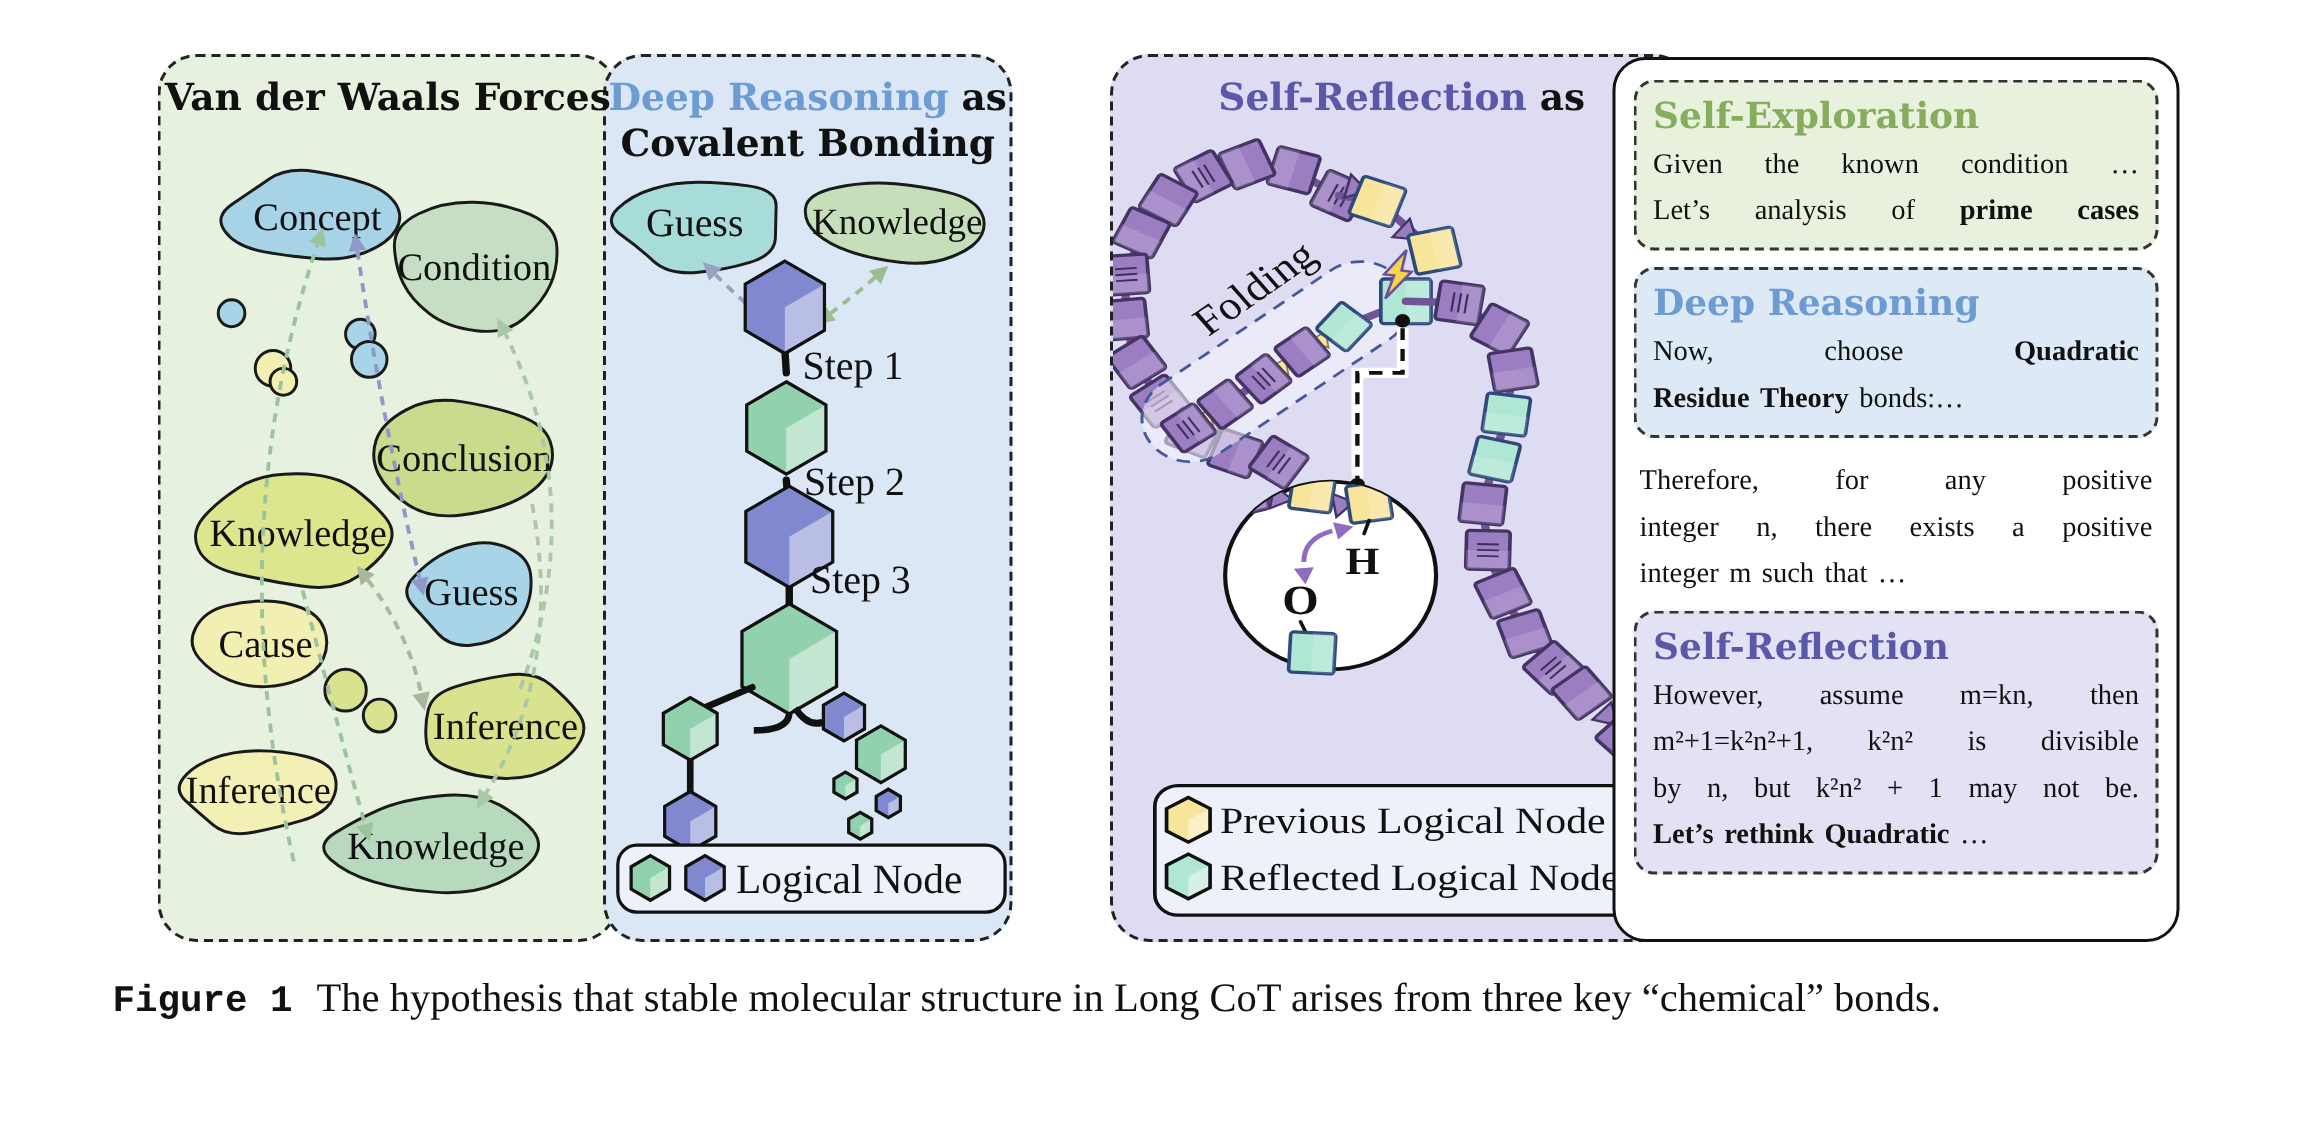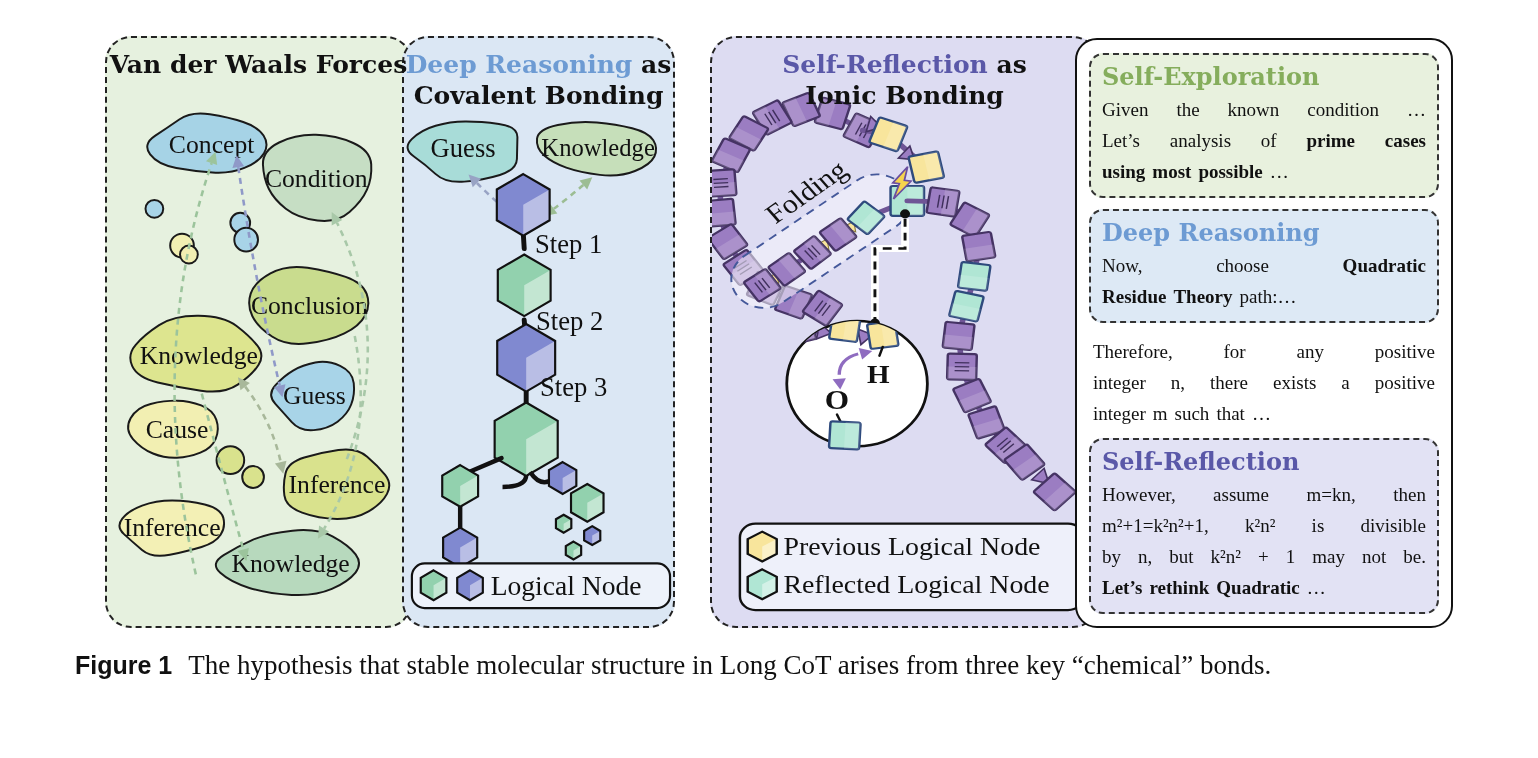--- a/index.html
+++ b/index.html
@@ -2,39 +2,39 @@
 <html><head>
 <meta charset="utf-8">
 <style>
   html,body{margin:0;padding:0;}
   body{width:1538px;height:758px;background:#ffffff;position:relative;overflow:hidden;
        font-family:"Liberation Serif",serif;}
   .panel{position:absolute;top:36px;height:592px;box-sizing:border-box;
          border:2.5px dashed #222;border-radius:26px;}
   #p1{left:105px;width:307px;}
   #p2{left:402px;width:273px;}
-  #p3{left:710px;width:389px;}
+  #p3{left:740px;width:389px;}
   svg.art{position:absolute;inset:0;width:100%;height:100%;}
   .ptitle{position:absolute;top:11px;left:0;right:0;text-align:center;z-index:3;
           font-family:"DejaVu Serif",serif;font-weight:bold;font-size:25px;line-height:31px;color:#111;
           pointer-events:none;}
   
   #p4{position:absolute;left:1075px;top:38px;width:378px;height:590px;box-sizing:border-box;
       background:#fff;border:2.2px solid #111;border-radius:22px;padding:13px 12px 10px;}
   .xbox{box-sizing:border-box;border:2px dashed #333;border-radius:14px;
         padding:7px 11px 9px;margin-bottom:11px;}
   .xtitle{font-family:"DejaVu Serif",serif;font-weight:bold;font-size:24px;line-height:30px;margin-bottom:2px;}
   .tline{font-size:19px;line-height:31px;white-space:nowrap;color:#111;}
   .tline.just{display:flex;justify-content:space-between;}
   .tline:not(.just) span{margin-right:7px;}
   .tline span.b{font-weight:bold;}
   .xplain{padding:2px 4px 9px 4px;}
   
   .caption{position:absolute;left:75px;top:650px;margin:0;width:1430px;font-size:27px;color:#111;}
-  .cap-label{font-family:Liberation Sans, sans-serif;font-weight:bold;font-size:25px;margin-right:16px;}
+  .cap-label{font-family:Liberation Mono, monospace;font-weight:bold;font-size:25px;margin-right:16px;}
   svg text{font-family:"Liberation Serif",serif;}
 </style>
 </head>
 <body>
 
 <div>
 
   <section class="panel" id="p1" style="background: rgb(230, 241, 223);">
     <div class="ptitle">
       <div>Van der Waals Forces</div>
@@ -190,21 +190,20 @@
             <polygon points="67.0,536.0 80.0,543.5 80.0,558.5 67.0,566.0 54.0,558.5 54.0,543.5" fill="none" stroke="#111" stroke-width="2.2"></polygon>
           </g>
           <text x="88" y="561" font-size="28" fill="#111" text-anchor="start">Logical Node</text>
         </g>
       </svg>
   </section>
 
   <section class="panel" id="p3" style="background: rgb(221, 220, 242);">
     <div class="ptitle">
       <div><span id="acc3" class="acc" style="color: rgb(90, 88, 168);">Self-Reflection</span> <span>as</span></div>
-      <div>Ionic Bonding</div>
     </div>
     <svg class="art" id="svg3" viewBox="0 0 345 592" preserveAspectRatio="none">
         <g>
           <line x1="135" y1="93" x2="108" y2="76" stroke="#6f5596" stroke-width="5" stroke-linecap="round"></line>
           <line x1="108" y1="76" x2="80" y2="72" stroke="#6f5596" stroke-width="5" stroke-linecap="round"></line>
           <line x1="80" y1="72" x2="54" y2="80" stroke="#6f5596" stroke-width="5" stroke-linecap="round"></line>
           <line x1="54" y1="80" x2="33" y2="96" stroke="#6f5596" stroke-width="5" stroke-linecap="round"></line>
           <line x1="33" y1="96" x2="17" y2="118" stroke="#6f5596" stroke-width="5" stroke-linecap="round"></line>
           <line x1="17" y1="118" x2="8" y2="146" stroke="#6f5596" stroke-width="5" stroke-linecap="round"></line>
           <line x1="8" y1="146" x2="7" y2="176" stroke="#6f5596" stroke-width="5" stroke-linecap="round"></line>
@@ -483,32 +482,31 @@
             <span>condition</span>
             <span>…</span>
           </div>
           <div class="tline just">
             <span>Let’s</span>
             <span>analysis</span>
             <span>of</span>
             <span class="b">prime</span>
             <span class="b">cases</span>
           </div>
-          <div class="tline"><span class="b">using</span><span class="b">most</span><span class="b">possible</span><span>…</span></div>
         </div>
     </div>
     <div class="xbox" id="xb-reasoning" style="background: rgb(221, 233, 245);">
       <div class="xtitle" id="xt-reasoning" style="color: rgb(109, 155, 211);">Deep Reasoning</div>
       <div class="xlines" id="xl-reasoning">
           <div class="tline just">
             <span>Now,</span>
             <span>choose</span>
             <span class="b">Quadratic</span>
           </div>
-          <div class="tline"><span class="b">Residue</span><span class="b">Theory</span><span>path:…</span></div>
+          <div class="tline"><span class="b">Residue</span><span class="b">Theory</span><span>bonds:…</span></div>
         </div>
     </div>
     <div class="xplain" id="xplain">
         <div class="tline just">
           <span>Therefore,</span>
           <span>for</span>
           <span>any</span>
           <span>positive</span>
         </div>
         <div class="tline just">

